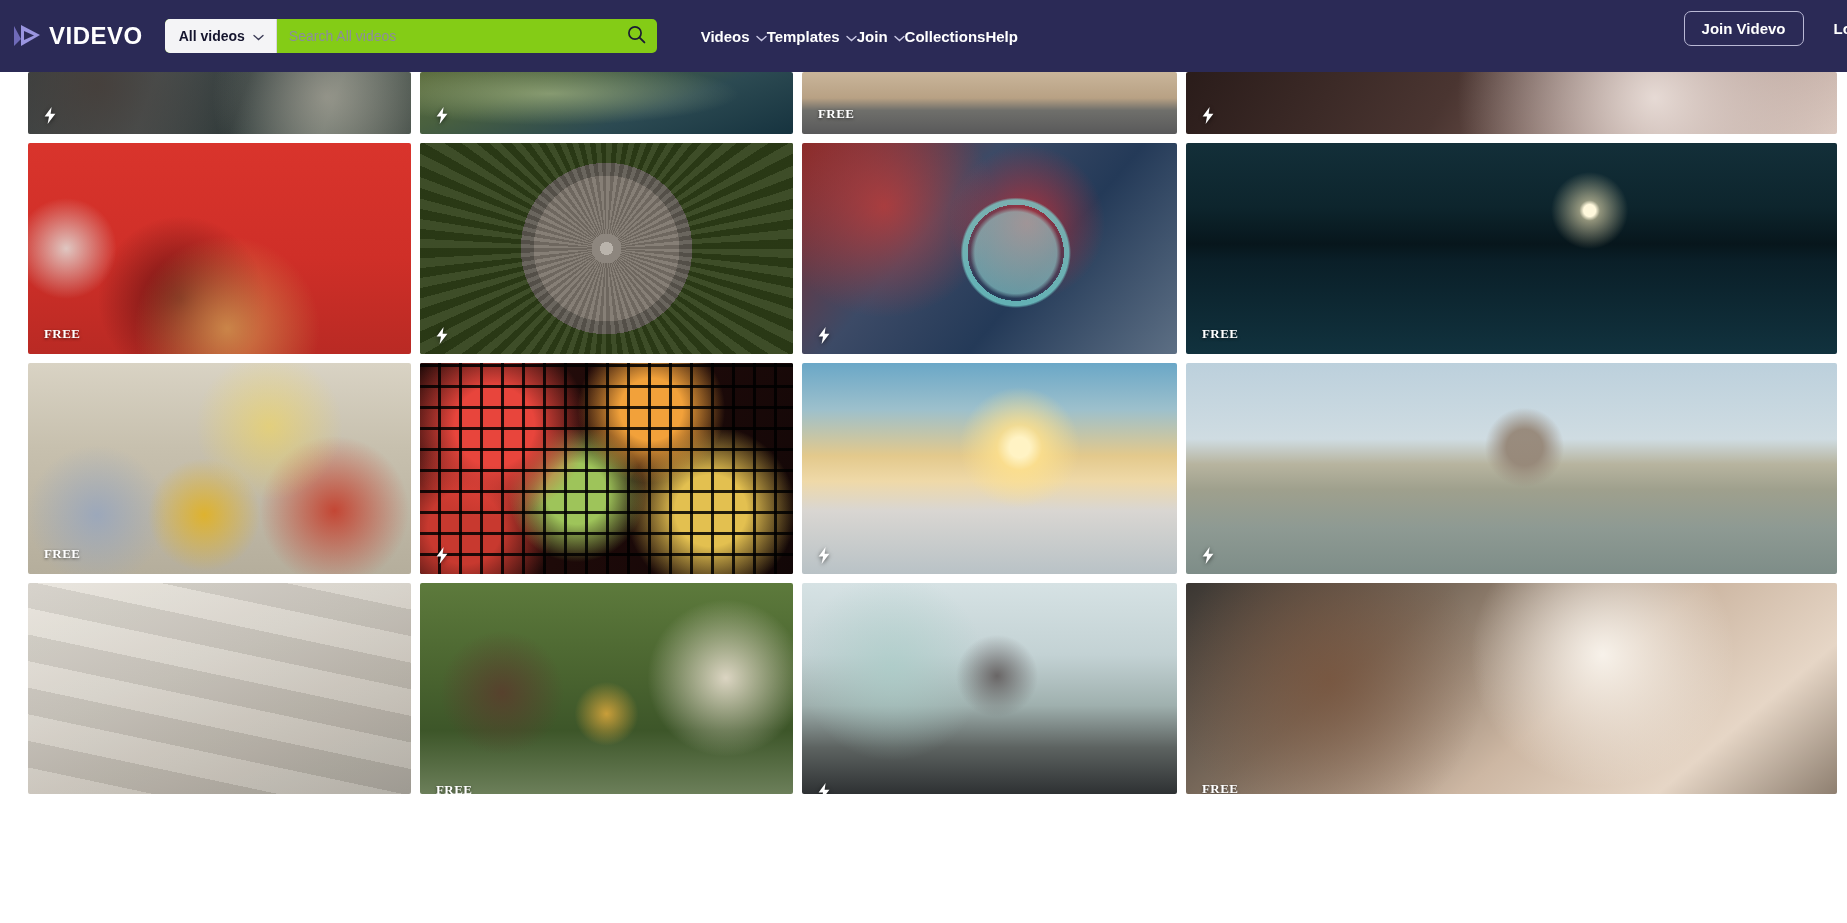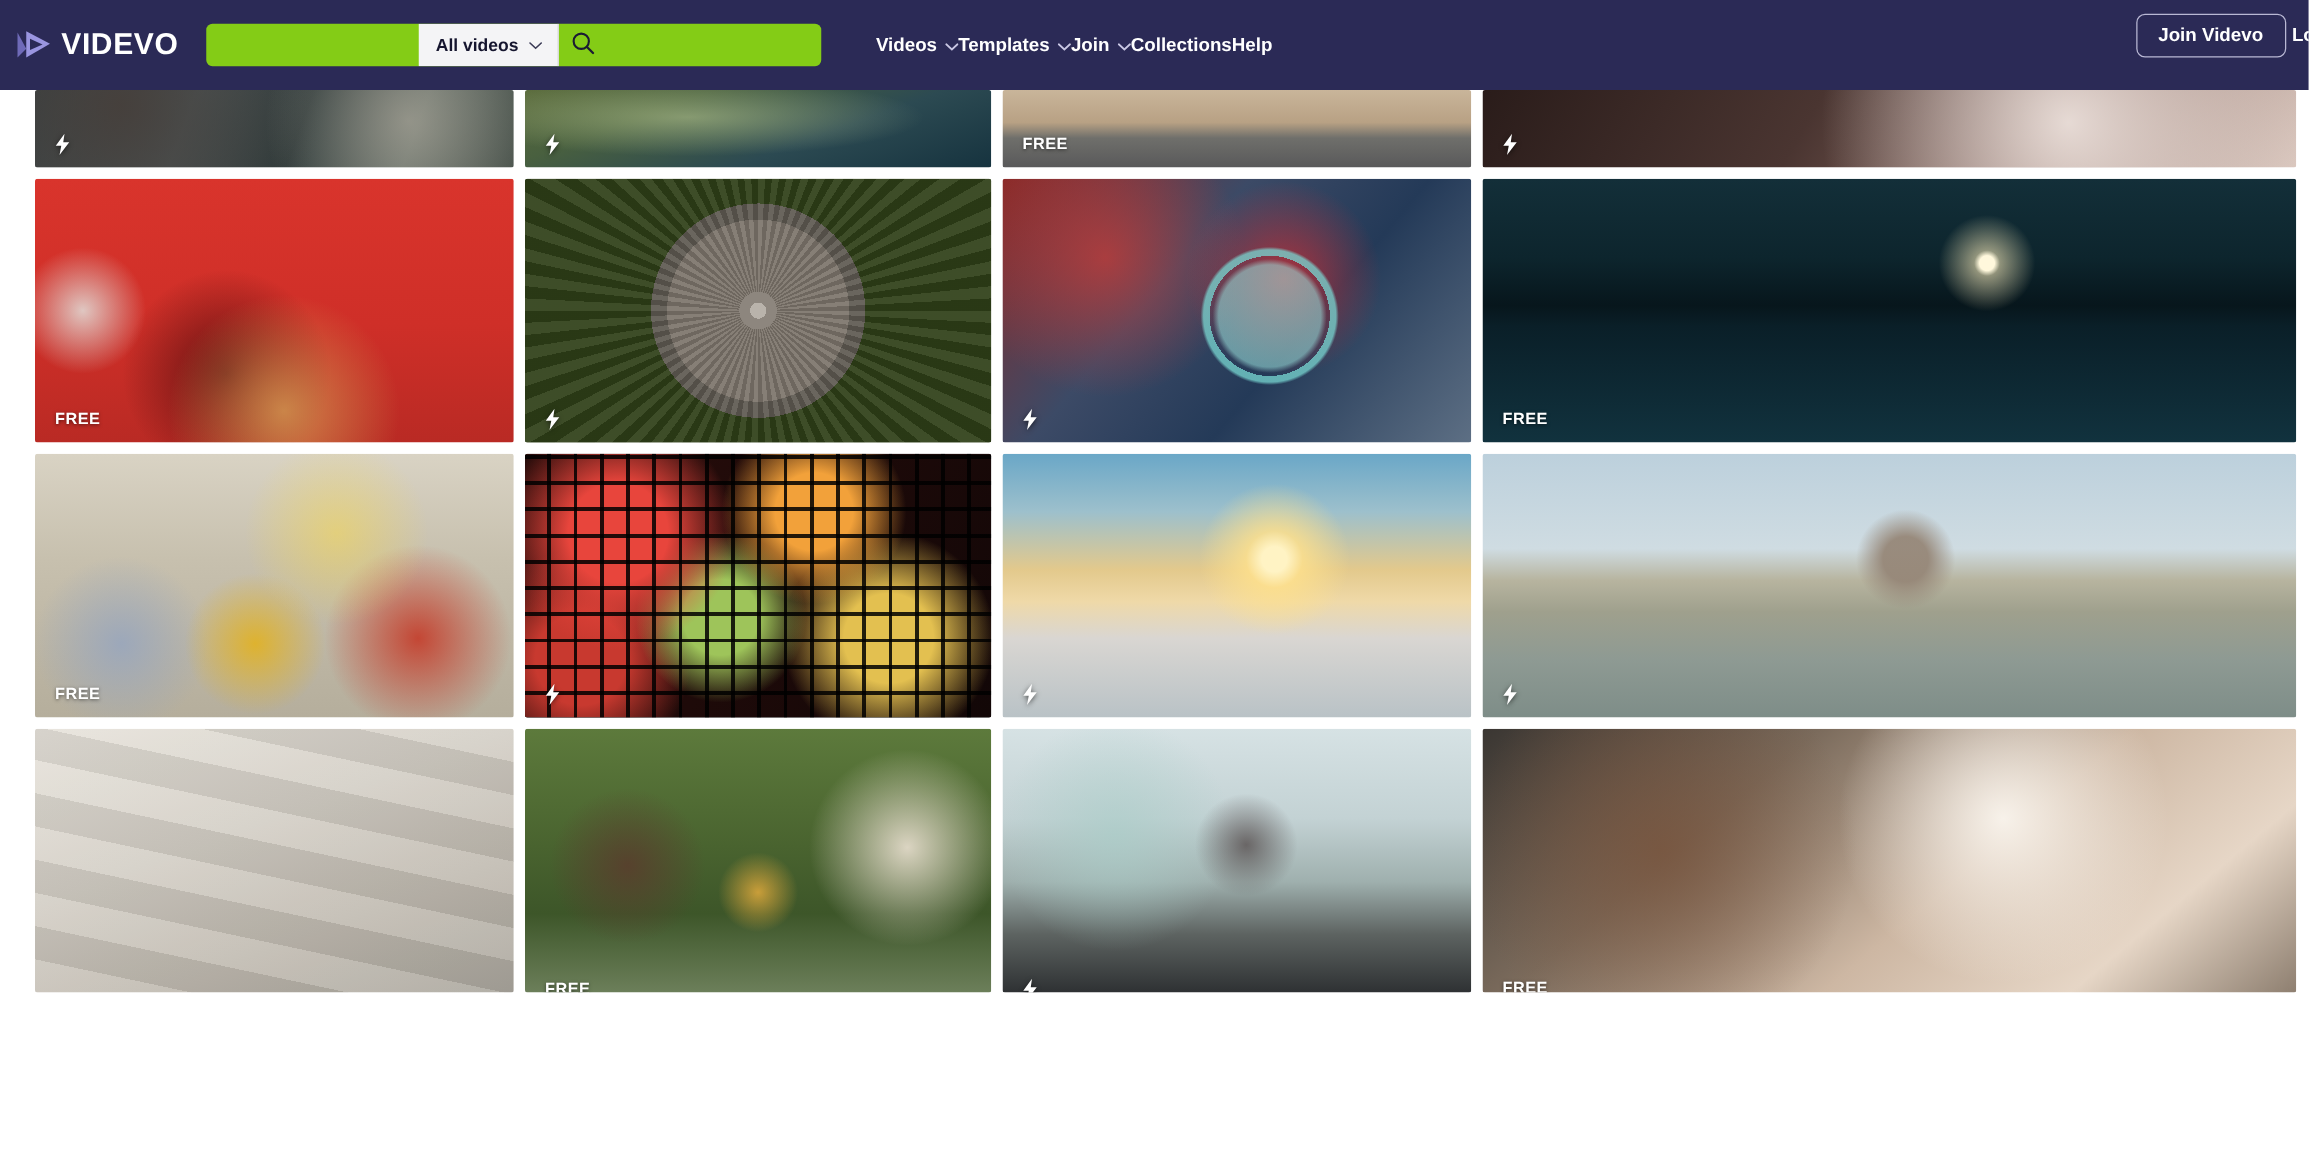--- a/index.html
+++ b/index.html
@@ -102,21 +102,21 @@
   }
   .nav-item.plain { font-weight: bold; }
 
   .header-right {
     position: absolute;
     right: 0;
     top: 0;
     height: 56px;
     display: flex;
     align-items: center;
-    gap: 5px;
+    gap: 30px;
     padding-right: 0;
   }
   .join-btn {
     border: 1.5px solid #b9b8d4;
     border-radius: 7px;
     color: #ffffff;
     background: transparent;
     font-size: 15px;
     font-weight: bold;
     padding: 8px 17px;
@@ -156,20 +156,21 @@
   .badge {
     position: absolute;
     left: 16px;
     bottom: 12px;
     color: #ffffff;
     font-size: 13px;
     font-weight: bold;
     letter-spacing: 0.4px;
     text-shadow: 0 1px 3px rgba(0,0,0,.55);
     z-index: 4;
+    font-family: Liberation Serif, serif;
   }
   .badge.bolt { left: 16px; bottom: 10px; font-size: 0; }
   .bolt-ico { display: block; filter: drop-shadow(0 1px 2px rgba(0,0,0,.6)); }
 
   
   .art-knit {
     background:
       radial-gradient(circle at 78% 40%, rgba(200,190,175,.55), transparent 38%),
       radial-gradient(circle at 18% 20%, rgba(70,60,55,.8), transparent 50%),
       linear-gradient(110deg,#3a4446 0%,#4c585a 32%,#2e3a3a 55%,#56635d 78%,#3f4a44 100%);
@@ -289,20 +290,21 @@
 
   <div class="searchbar">
     <div class="sb-select">
       <span class="sb-select-label">All videos</span>
       <span class="chev-dark">
         <svg width="11" height="7" viewBox="0 0 11 7">
             <path d="M1 1.4 L5.5 5.6 L10 1.4" fill="none" stroke="#3a3a55" stroke-width="1.3" stroke-linecap="round"></path>
           </svg>
       </span>
     </div>
+    <input class="sb-input" type="text" placeholder="Search All videos" style="">
     <button class="sb-search-btn">
       <span>
         <svg width="19" height="19" viewBox="0 0 19 19">
           <circle cx="8" cy="8" r="6.1" fill="none" stroke="#1b1b33" stroke-width="1.7"></circle>
           <line x1="12.6" y1="12.6" x2="17.4" y2="17.4" stroke="#1b1b33" stroke-width="1.9" stroke-linecap="round"></line>
         </svg>
       </span>
     </button>
   </div>
 

